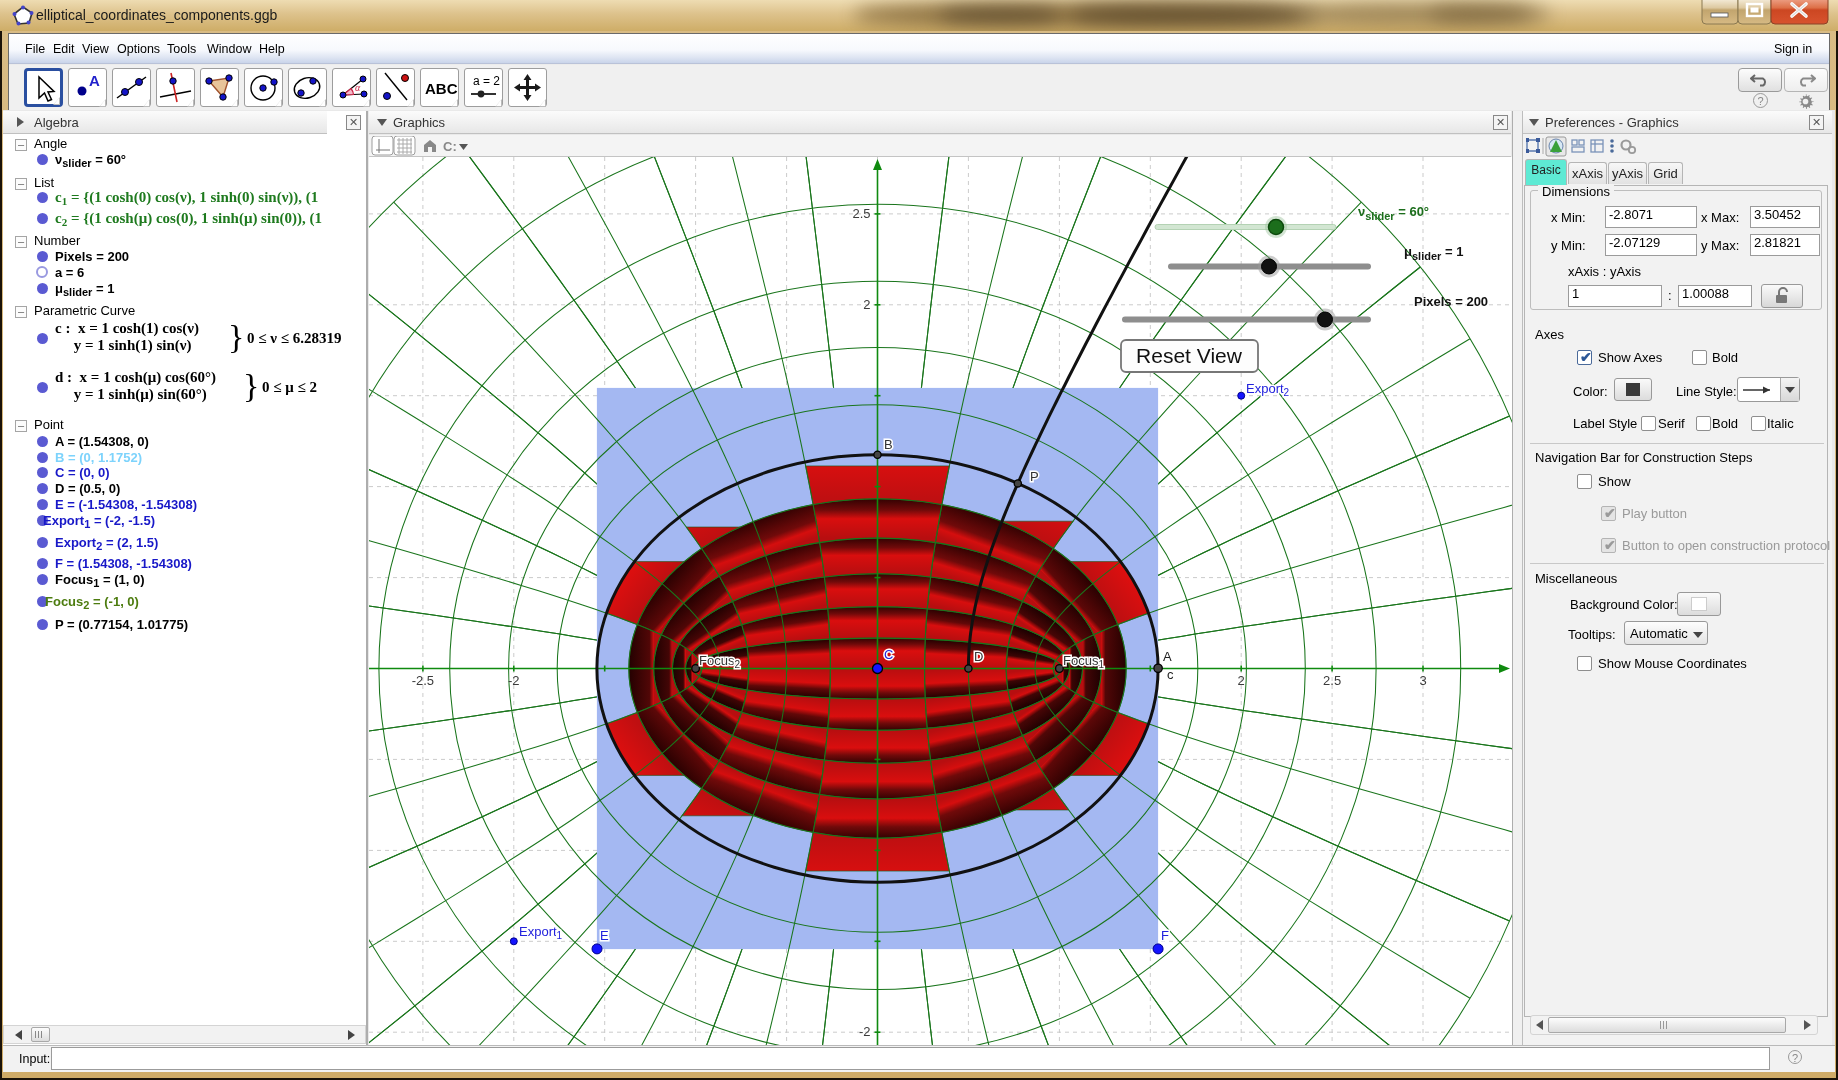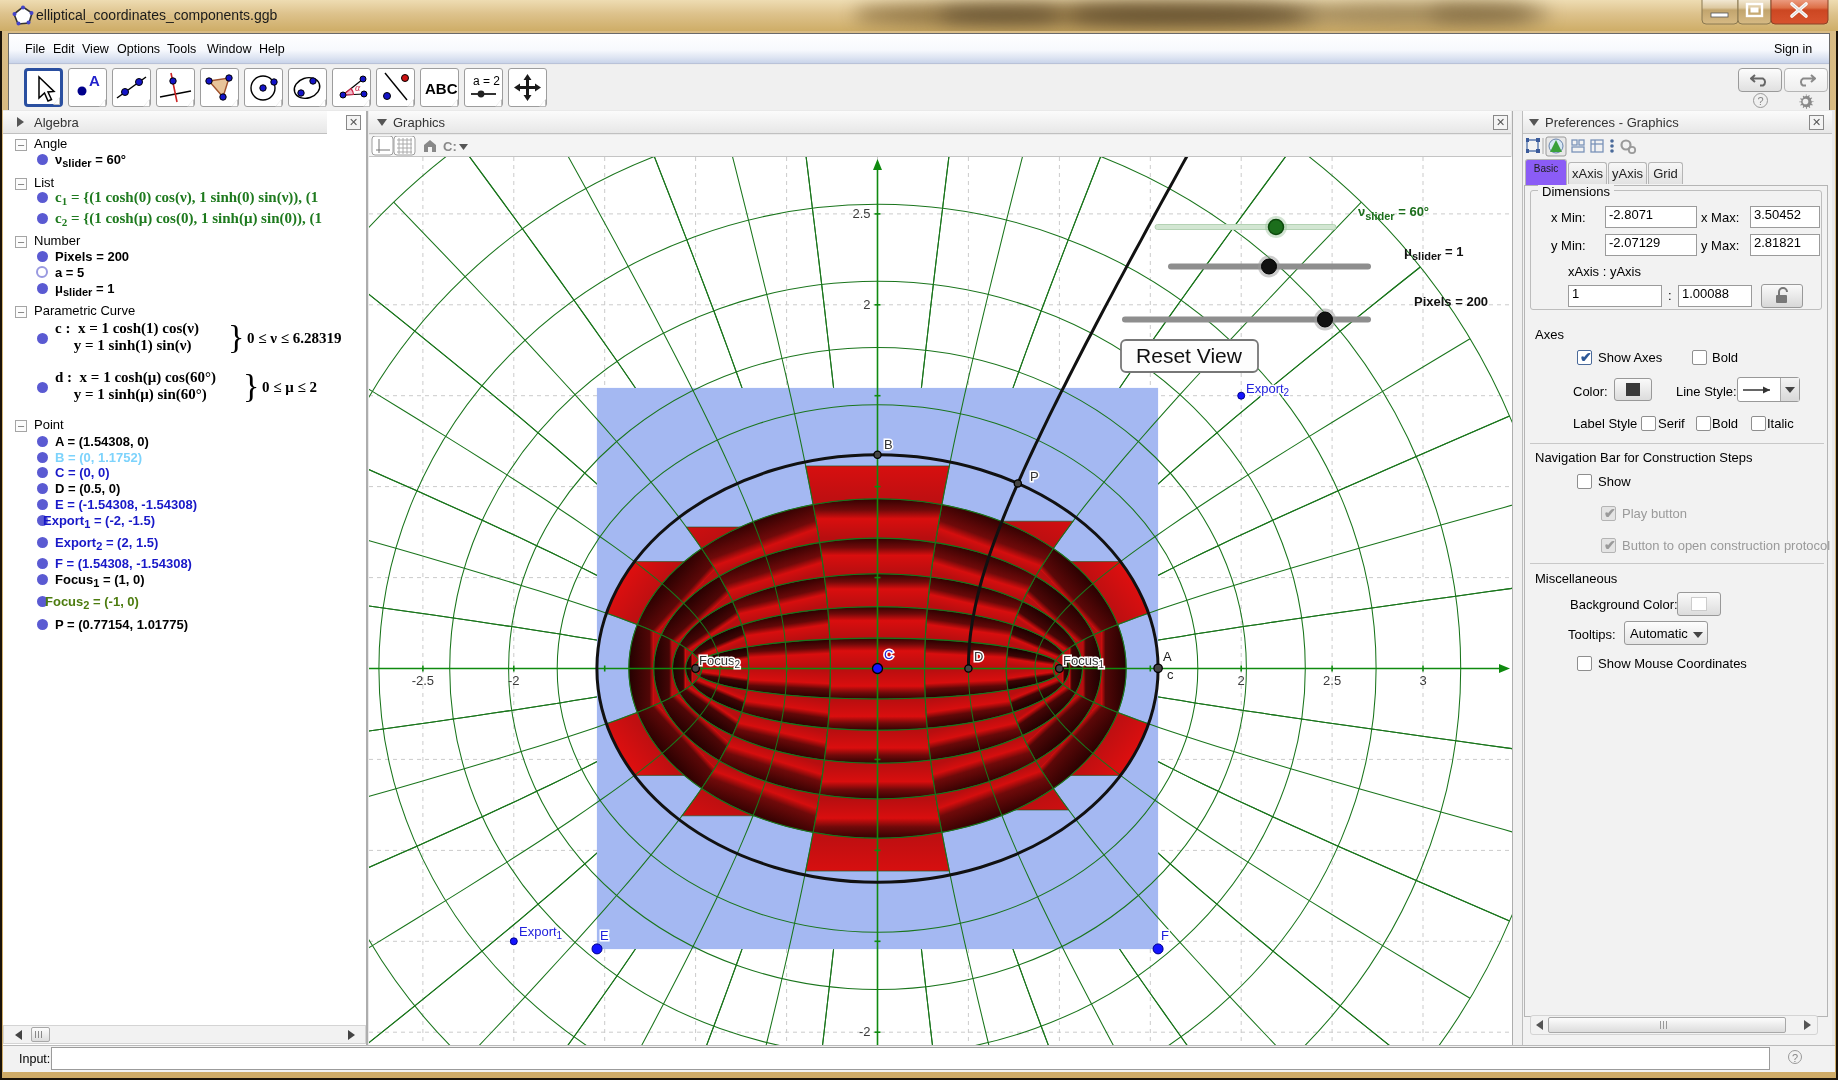--- a/index.html
+++ b/index.html
@@ -47,21 +47,21 @@
 .mathgreen{color:#1e7a1e;font-family:"Liberation Serif",serif;font-weight:bold;font-size:15px}
 .mathblack{font-family:"Liberation Serif",serif;font-weight:bold;font-size:15px;color:#000}
 .secthead{position:absolute;font-size:13px;color:#000}
 .minus{position:absolute;width:12px;height:12px;border:1px solid #a5a5a5;background:#fcfcfc;
  font-size:11px;line-height:9px;text-align:center;color:#666}
 .sbtrack{position:absolute;background:#f2f2f2;border:1px solid #d4d4d4}
 .sbthumb{position:absolute;background:linear-gradient(#fdfdfd,#dcdcdc);border:1px solid #a8a8a8;border-radius:2px}
 .arr{position:absolute;width:0;height:0}
 .tab{position:absolute;height:22px;background:linear-gradient(#f7f7f7,#e2e2e2);border:1px solid #b5b5b5;
  border-bottom:none;border-radius:3px 3px 0 0;font-size:13px;color:#222;text-align:center;padding-top:3px}
-.tab.sel{background:#8b5cf6;height:26px;font-size:10px;z-index:3}
+.tab.sel{background:#5eead4;height:26px;font-size:12px;z-index:3}
 </style></head><body>
 <div id="win"></div>
 <div id="titlebar">
 <div class="blot" style="left:855px;top:3px;width:450px;height:24px;background:#7e6334;opacity:.85"></div>
 <div class="blot" style="left:1070px;top:5px;width:250px;height:20px;background:#514026;opacity:.7"></div>
 <div class="blot" style="left:1300px;top:3px;width:230px;height:22px;background:#8a7347;opacity:.75"></div>
 <div class="blot" style="left:940px;top:8px;width:120px;height:14px;background:#3e3120;opacity:.6"></div>
 <div class="blot" style="left:1430px;top:6px;width:120px;height:16px;background:#6b5530;opacity:.6"></div>
 </div>
 <svg class="abs" style="left:12px;top:5px" width="22" height="22" viewBox="0 0 22 22">
@@ -416,21 +416,21 @@
 <div class="secthead" style="left:34px;top:175px">List</div>
 <div class="dot" style="left:37px;top:192px"></div>
 <div class="algitem mathgreen" style="left:55px;top:189px">c<span class="sub">1</span> = {(1 cosh(0) cos(ν), 1 sinh(0) sin(ν)), (1</div>
 <div class="dot" style="left:37px;top:213px"></div>
 <div class="algitem mathgreen" style="left:55px;top:210px">c<span class="sub">2</span> = {(1 cosh(μ) cos(0), 1 sinh(μ) sin(0)), (1</div>
 <div class="minus" style="left:15px;top:236px">–</div>
 <div class="secthead" style="left:34px;top:233px">Number</div>
 <div class="dot" style="left:37px;top:251px"></div>
 <div class="algitem" style="left:55px;top:249px">Pixels = 200</div>
 <div class="dot hollow" style="left:36px;top:266px"></div>
-<div class="algitem" style="left:55px;top:265px">a = 5</div>
+<div class="algitem" style="left:55px;top:265px">a = 6</div>
 <div class="dot" style="left:37px;top:283px"></div>
 <div class="algitem" style="left:55px;top:281px">μ<span class="sub">slider</span> = 1</div>
 <div class="minus" style="left:15px;top:306px">–</div>
 <div class="secthead" style="left:34px;top:303px">Parametric Curve</div>
 <div class="dot" style="left:37px;top:333px"></div>
 <div class="algitem mathblack" style="left:55px;top:320px">c :&nbsp;&nbsp;x = 1 cosh(1) cos(ν)<br>&nbsp;&nbsp;&nbsp;&nbsp;&nbsp;y = 1 sinh(1) sin(ν)</div>
 <div class="mathblack abs" style="left:228px;top:318px;font-size:34px;font-weight:normal;color:#000">}</div>
 <div class="algitem mathblack" style="left:247px;top:330px">0 ≤ ν ≤ 6.28319</div>
 <div class="dot" style="left:37px;top:382px"></div>
 <div class="algitem mathblack" style="left:55px;top:369px">d :&nbsp;&nbsp;x = 1 cosh(μ) cos(60°)<br>&nbsp;&nbsp;&nbsp;&nbsp;&nbsp;y = 1 sinh(μ) sin(60°)</div>

